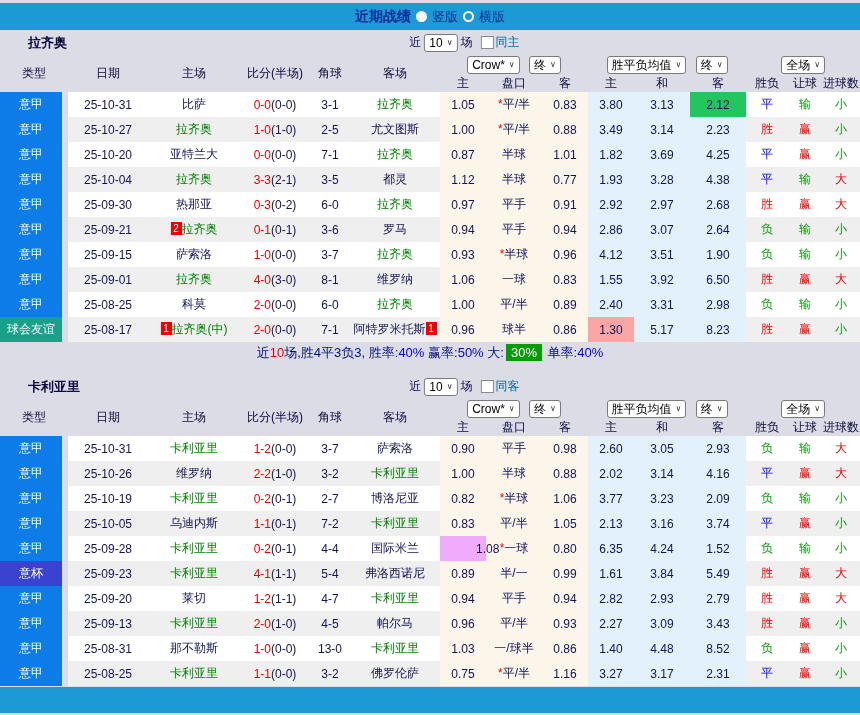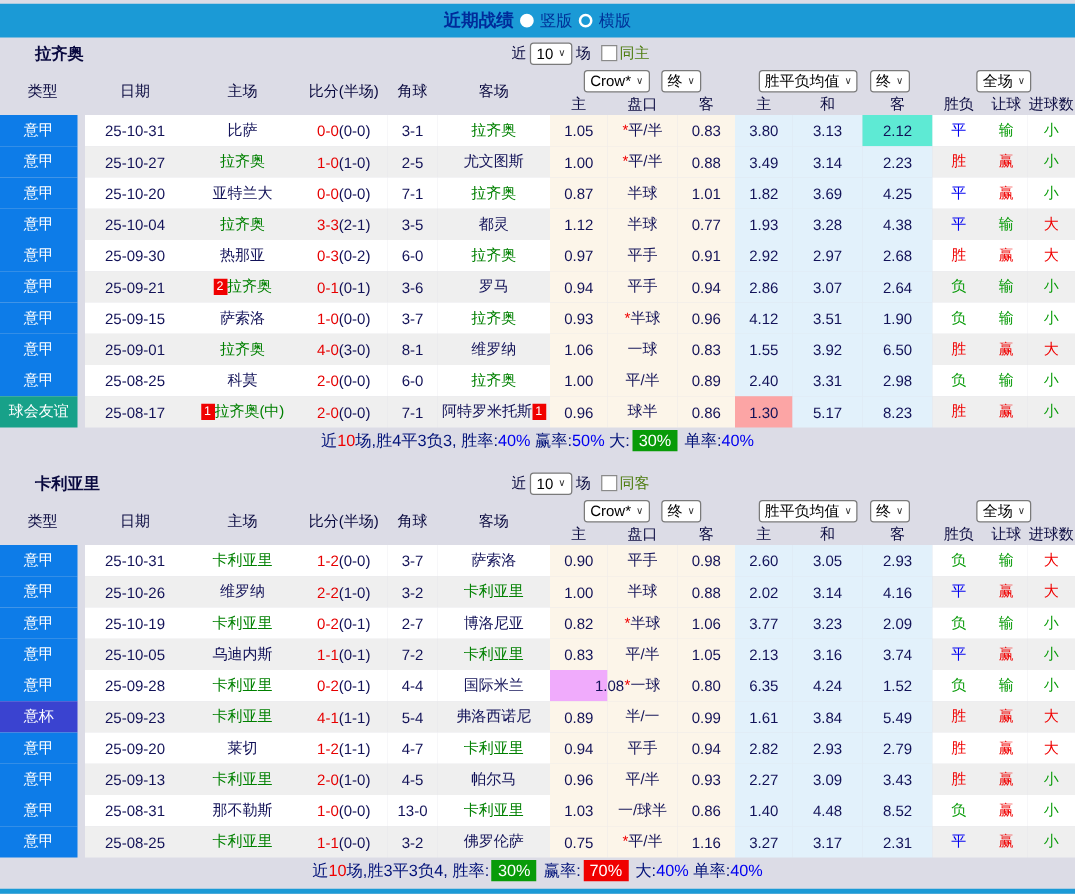--- a/index.html
+++ b/index.html
@@ -26,21 +26,21 @@
   .sel{
     display:inline-flex; align-items:center; background:#fff; border:1px solid #7a7a7a;
     border-radius:3px; padding:0 4px; font-size:12px; line-height:16px; color:#000;
     margin:0 3px; cursor:default;
   }
   .sel .chev{ font-size:8px; margin-left:4px; color:#333; }
   .cb{ display:inline-block; width:13px; height:13px; border:1px solid #8a8a8a; background:#fff;
        vertical-align:-2px; margin:0 2px 0 8px; position:relative; }
   .cb.on{ background:#1a73e8; border-color:#1a73e8; }
   .cb.on::after{ content:"\2713"; color:#fff; font-size:10px; font-weight:bold; position:absolute; left:2px; top:0px; line-height:12px; }
-  .cb-label{ color:#4d7c0f; }
+  .cb-label{ color:#0369a1; }
   
   table{ width:860px; border-collapse:collapse; table-layout:fixed; }
   thead th{ font-weight:normal; color:#09093f; font-size:12px; text-align:center; }
   thead tr.ghead th{ height:20px; }
   thead tr.shead th{ height:15px; }
   tbody td{ height:25px; text-align:center; font-size:12px; color:#121258; }
   tr.odd  td{ background:#ffffff; }
   tr.even td{ background:#efefef; }
   td.c-type{ padding:0; background:transparent !important; }
   .lg{ height:25px; line-height:25px; margin-right:6px; color:#fff; font-size:12px; text-align:center; }
@@ -159,21 +159,21 @@
           <td>25-10-31</td>
           <td><span class="tm-navy">比萨</span></td>
           <td><span class="sc-red">0-0</span><span class="sc-half">(0-0)</span></td>
           <td>3-1</td>
           <td><span class="tm-green">拉齐奥</span></td>
           <td style="background: rgb(252, 245, 233);">1.05</td>
           <td style="background: rgb(252, 245, 233);"><span class="star">*</span>平/半</td>
           <td style="background: rgb(252, 245, 233);">0.83</td>
           <td style="background: rgb(226, 241, 251);">3.80</td>
           <td style="background: rgb(226, 241, 251);">3.13</td>
-          <td style="background: #5eead4;">2.12</td>
+          <td style="background: #22c55e;">2.12</td>
           <td class="r-blue">平</td>
           <td class="r-green">输</td>
           <td class="r-green">小</td>
         </tr>
         <tr class="even">
           <td class="c-type">
             <div class="lg lg-a">意甲</div>
           </td>
           <td>25-10-27</td>
           <td><span class="tm-green">拉齐奥</span></td>
@@ -612,18 +612,17 @@
           <td style="background: rgb(252, 245, 233);">1.16</td>
           <td style="background: rgb(226, 241, 251);">3.27</td>
           <td style="background: rgb(226, 241, 251);">3.17</td>
           <td style="background: rgb(226, 241, 251);">2.31</td>
           <td class="r-blue">平</td>
           <td class="r-red">赢</td>
           <td class="r-green">小</td>
         </tr>
       </tbody>
   </table>
-  <div class="summary"><span class="s-navy">近</span><span class="s-red">10</span><span class="s-navy">场,胜3平3负4, </span><span class="s-navy">胜率:</span><span class="s-greenbg">30%</span><span class="s-navy"> 赢率:</span><span class="s-redbg">70%</span><span class="s-navy"> 大:</span><span class="s-blue">40%</span><span class="s-navy"> 单率:</span><span class="s-blue">40%</span></div>
 </div>
 
 <div class="footbar">
   
 </div>
 
 </body></html>

